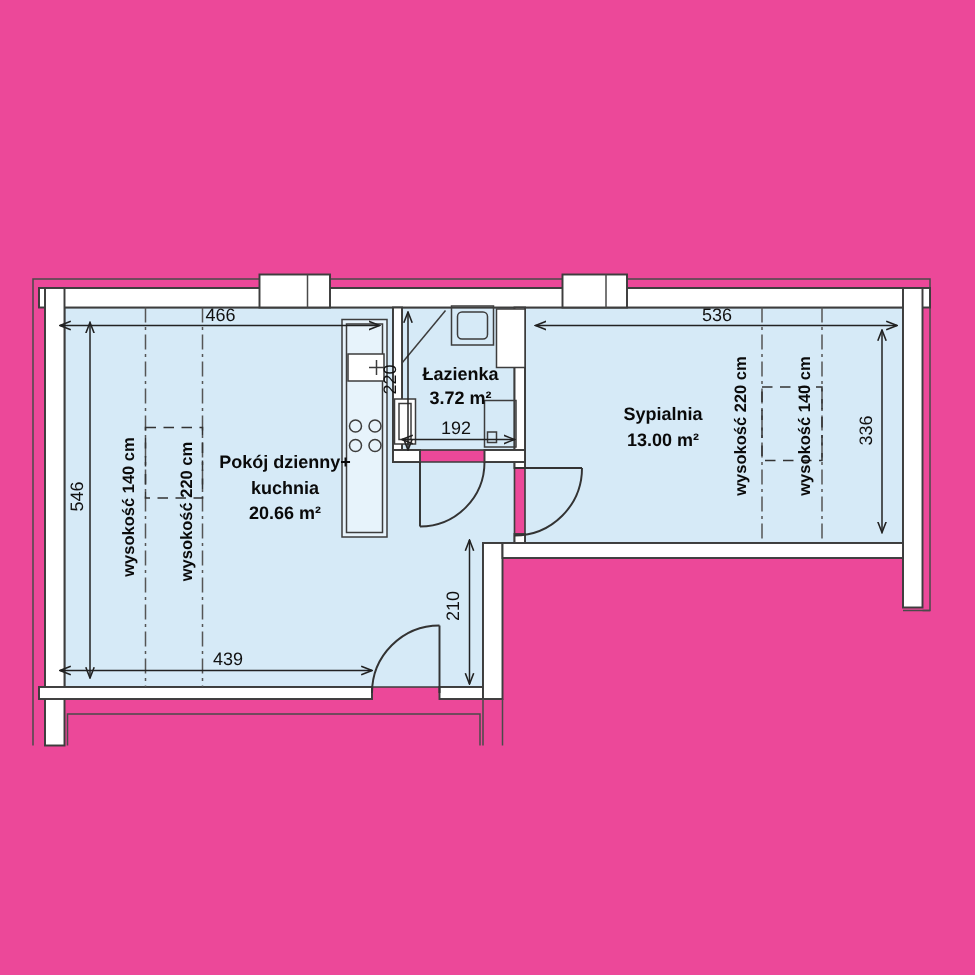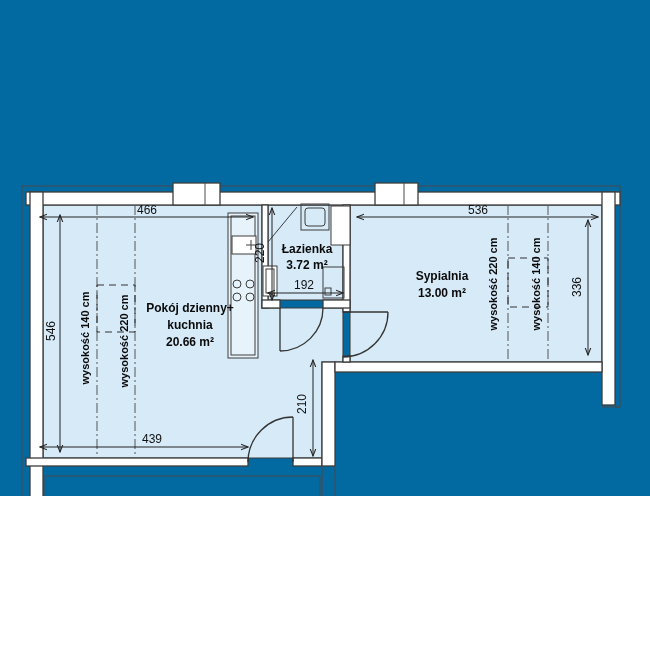--- a/index.html
+++ b/index.html
@@ -1,16 +1,16 @@
 <!DOCTYPE html>
 <html><head>
 <meta charset="utf-8">
 <style>
   html,body{margin:0;padding:0;background:#ffffff;}
-  .stage{width:650px;height:496px;position:relative;background:#0369a1;overflow:hidden;
+  .stage{width:650px;height:650px;position:relative;background:#ec4899;overflow:hidden;
          font-family:"Liberation Sans", sans-serif;}
   svg text{font-family:"Liberation Sans", sans-serif;fill:#111;}
   .wall{fill:#ffffff;stroke:#3d3d3d;stroke-width:1.3;}
   .thin{fill:none;stroke:#4a4a4a;stroke-width:1;}
   .floor{fill:#d6eaf7;stroke:#3d3d3d;stroke-width:1.1;}
   .counter{fill:#e7f3fb;stroke:#3d3d3d;stroke-width:1;}
   .fix{fill:none;stroke:#3d3d3d;stroke-width:1;}
   .fixw{fill:#ffffff;stroke:#3d3d3d;stroke-width:1;}
   .dim{stroke:#222222;stroke-width:1;fill:none;}
   .dimtxt{font-size:12px;fill:#111;}

